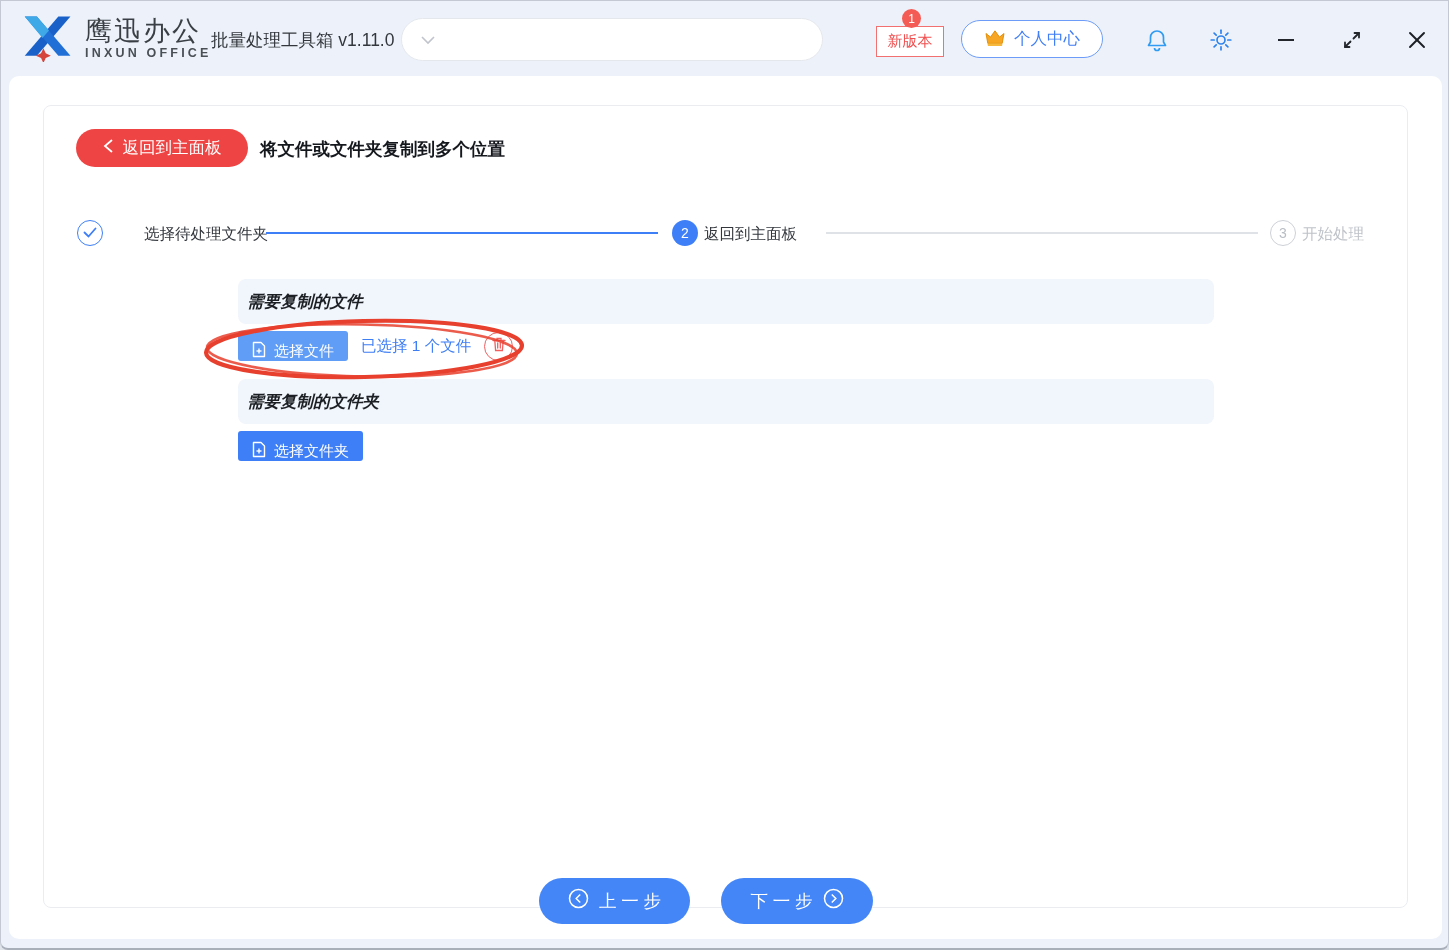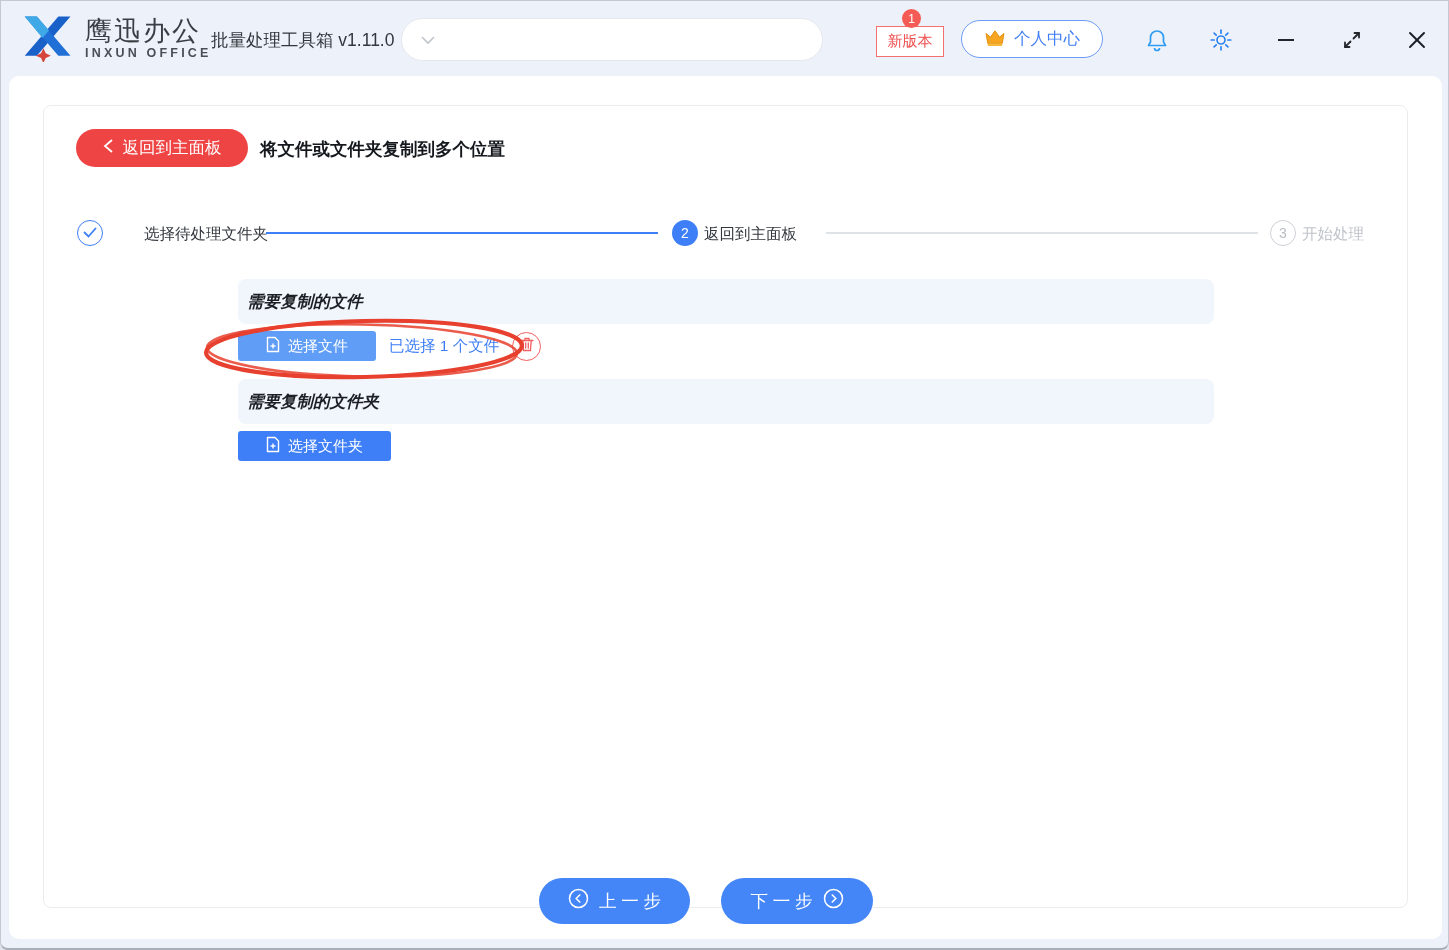--- a/index.html
+++ b/index.html
@@ -58,21 +58,21 @@
   .step-label.pending { color:#bfc3c9; }
   .step-line   { position:absolute; top:126px; height:2px; }
   .line-blue { background:#3e7ff7; }
   .line-gray { background:#dfe2e7; height:1.5px; }
   
   .section-bar { position:absolute; left:194px; width:976px; height:45px; background:#f1f5fc; border-radius:8px; display:flex; align-items:center; }
   .section-title { margin-left:9px; font-size:16.5px; font-weight:bold; color:#1c1f24;font-style:italic; }
   .file-row { position:absolute; left:194px; display:flex; align-items:center; gap:13px; }
   .pick-btn {
     height:30px; border:none; border-radius:3px; color:#fff; font-size:15px;
-    display:flex; align-items:center; justify-content:center; gap:8px; cursor:pointer; padding:0 28px;
+    display:flex; align-items:flex-end; justify-content:center; gap:8px; cursor:pointer; padding:0 14px;
   }
   .pick-btn.light { background:#5f9df6; }
   .pick-btn.solid { background:#3e7ff7; }
   .selected-info { font-size:15.5px; color:#3e7ef5; cursor:pointer; }
   .trash-btn {
     width:29px; height:29px; border-radius:50%; background:#fff; border:1.5px solid #f15f5f;
     display:flex; align-items:center; justify-content:center; cursor:pointer;
   }
   .annotation { position:absolute; left:152px; top:206px; width:340px; height:74px; pointer-events:none; z-index:5; }
   

